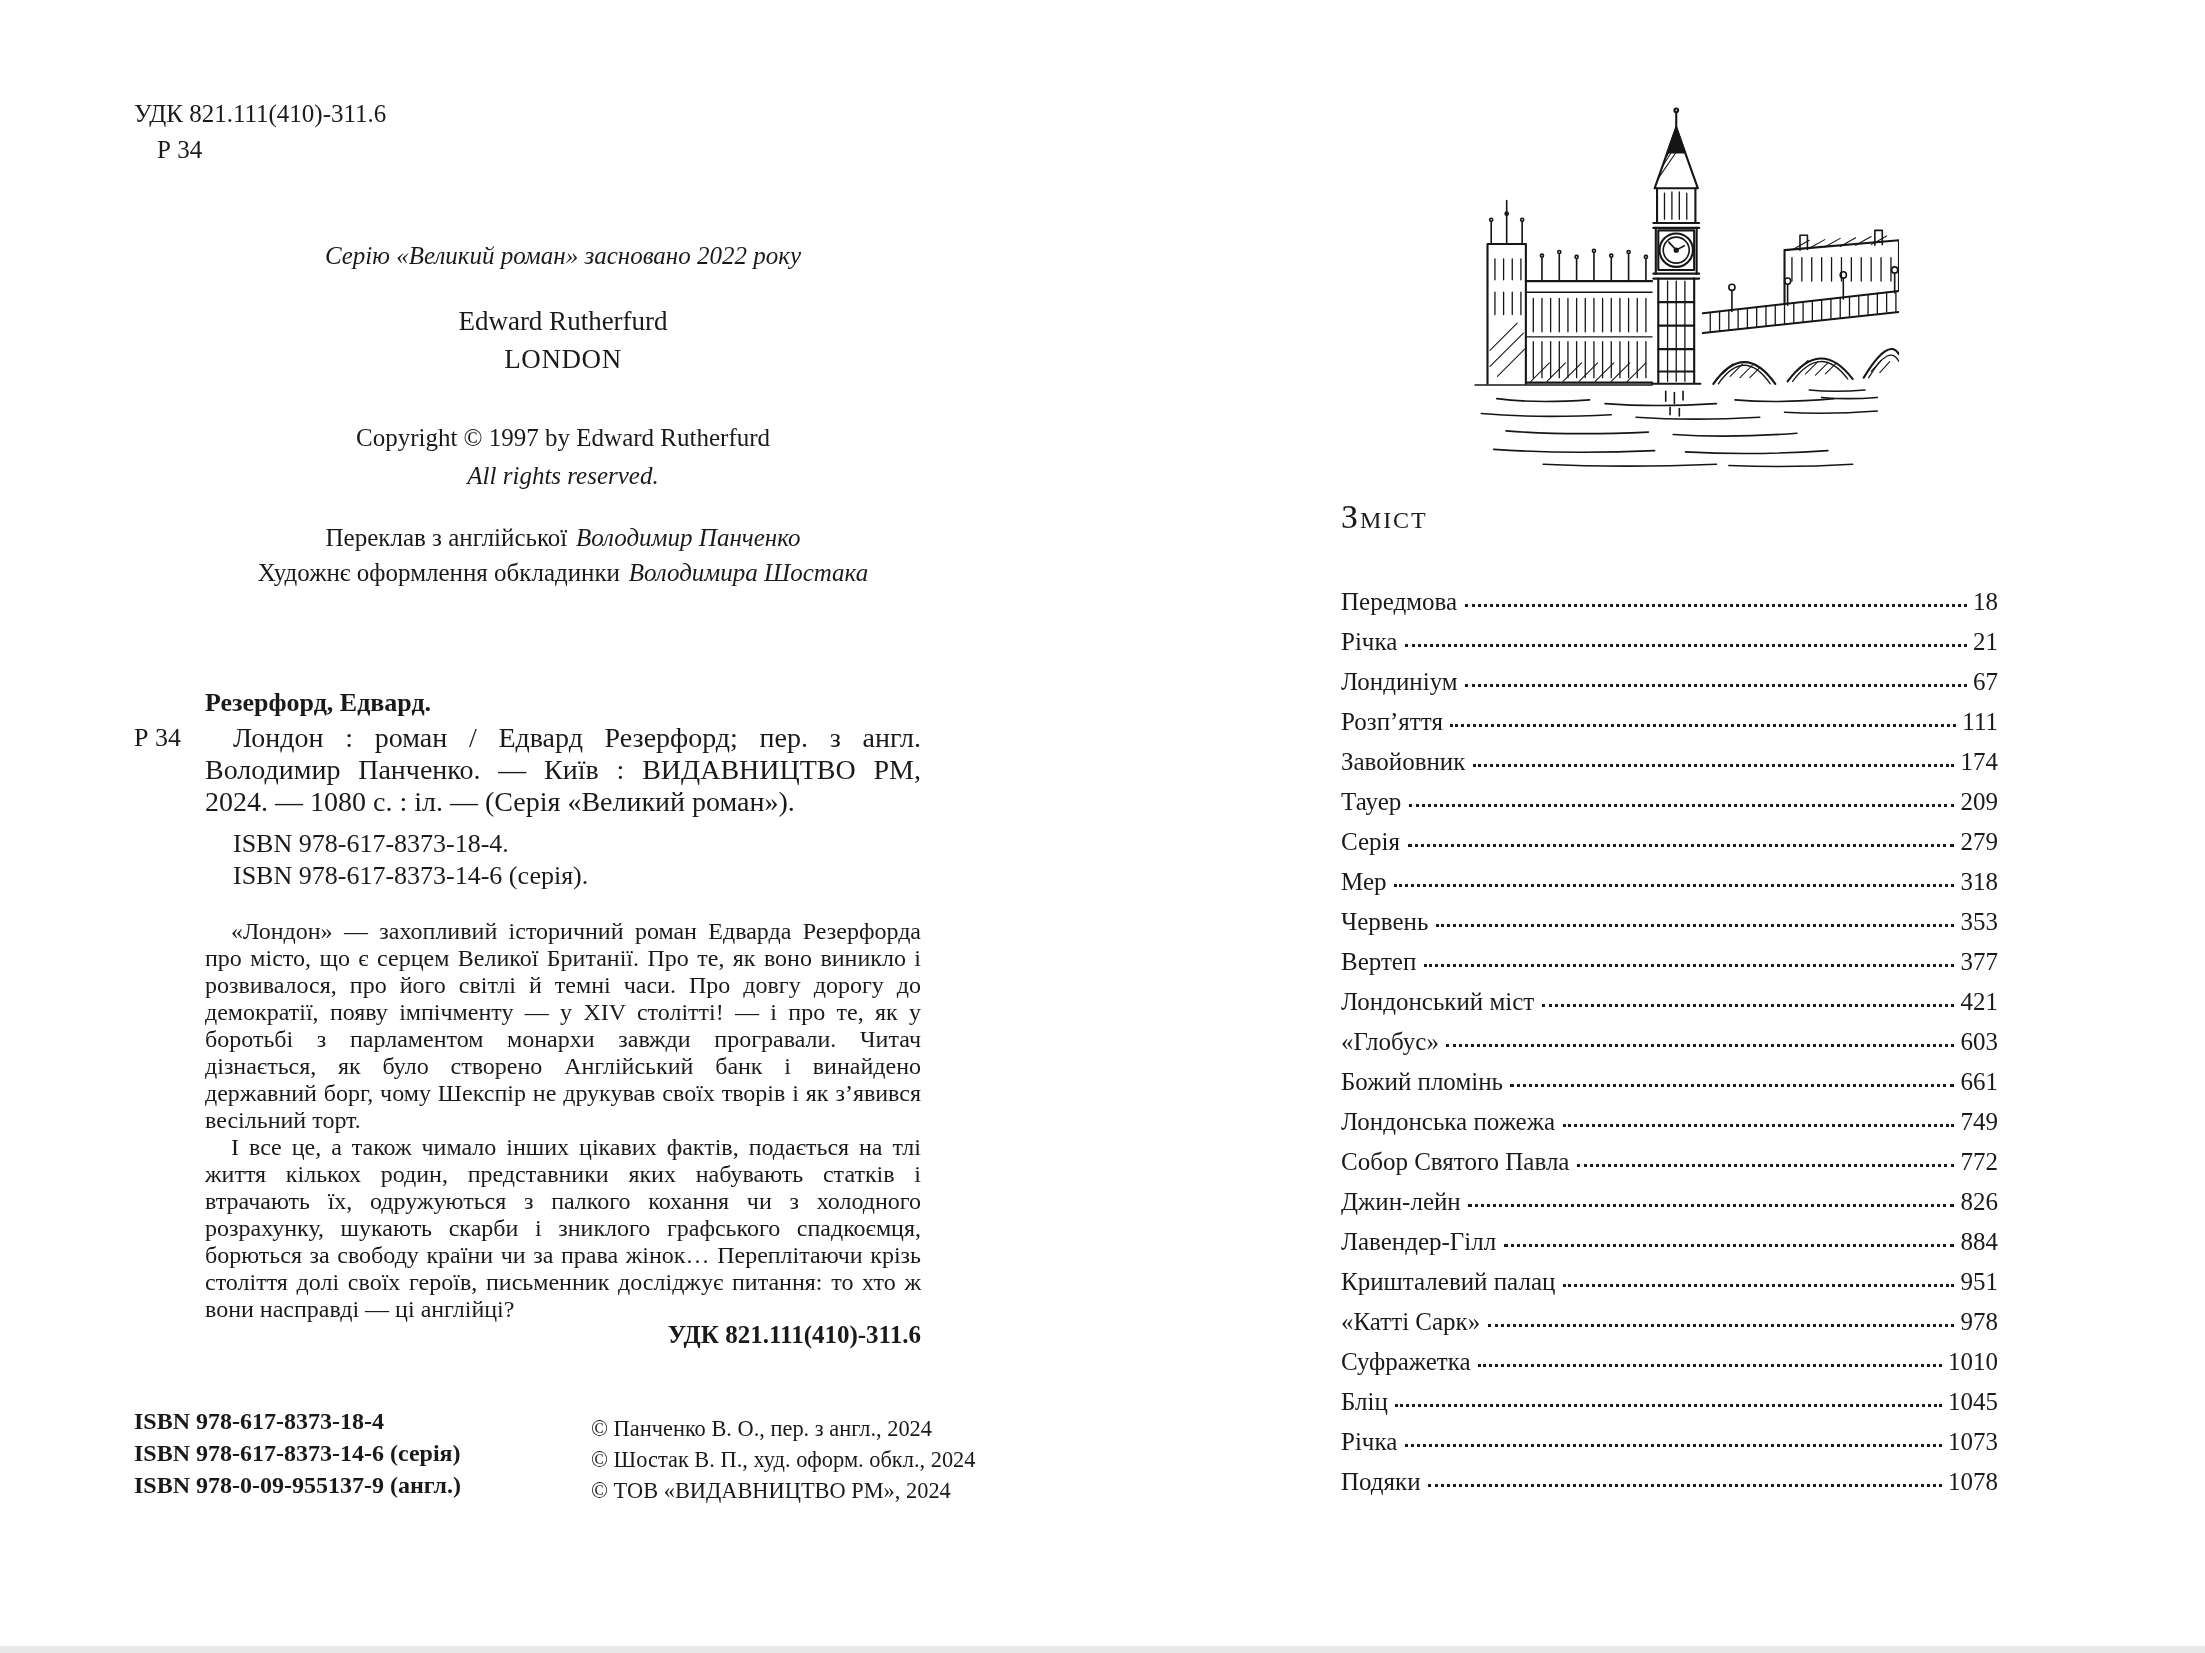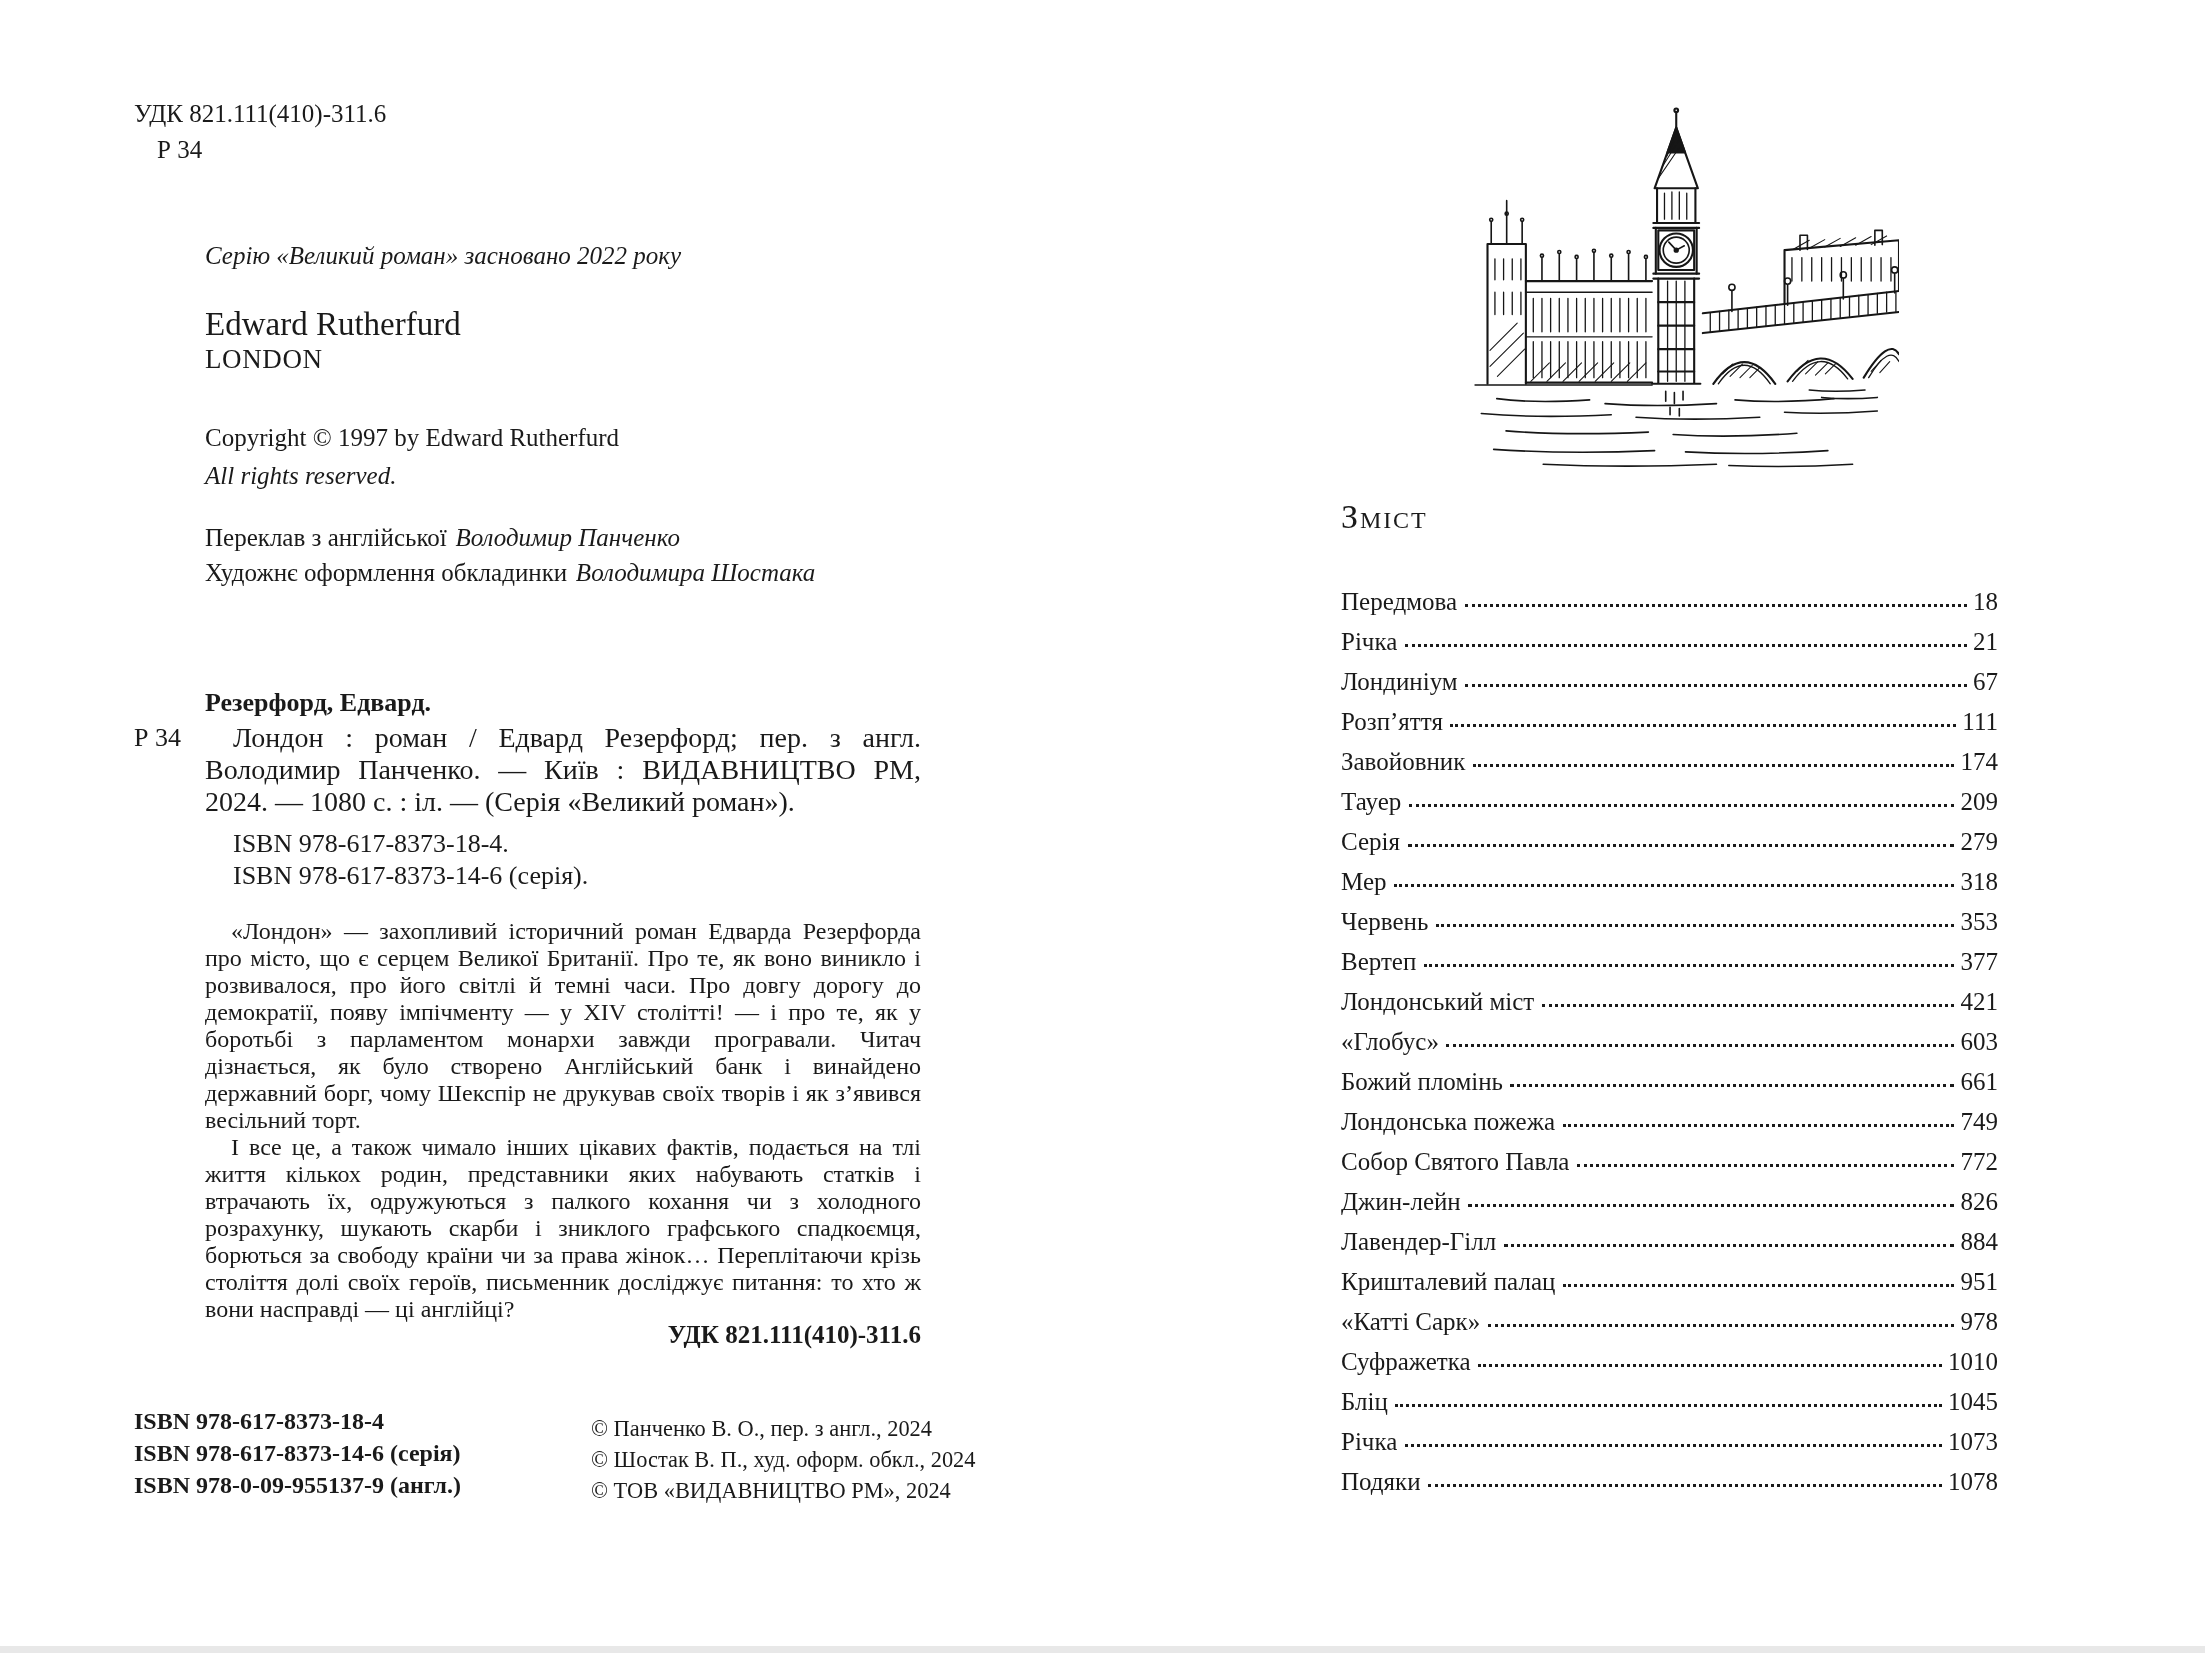--- a/index.html
+++ b/index.html
@@ -2,23 +2,23 @@
 <html style="font-size:10px"><head>
 <meta charset="utf-8">
 <style>
   html,body{margin:0;padding:0;background:#e8e8e8;}
   .spread{position:relative;width:2205px;height:1646px;background:#ffffff;
           color:#1a1a1a;font-family:"Liberation Serif","DejaVu Serif",serif;overflow:hidden;}
   .abs{position:absolute;}
   
   .udk-top{left:134px;top:100px;font-size:25px;}
   .code-top{left:157px;top:136px;font-size:25px;}
-  .cblock{left:205px;width:716px;}
+  .cblock{left:205px;width:716px;text-align:center;}
   .series-note{top:242px;font-size:25px;font-style:italic;}
-  .author-en{top:306px;font-size:33px;}
+  .author-en{top:306px;font-size:27px;}
   .title-en{top:344px;font-size:27px;letter-spacing:0.6px;}
   .copy-line{top:424px;font-size:25px;}
   .rights-line{top:462px;font-size:25px;font-style:italic;}
   .transl-line{top:524px;font-size:25px;}
   .design-line{top:559px;font-size:25px;}
   .name-it{font-style:italic;margin-left:8.7px;}
   .bib-author{left:205px;top:688px;font-size:26px;font-weight:bold;}
   .bib-code{left:134px;top:723px;font-size:26px;}
   .bib-record{left:205px;top:722px;width:716px;font-size:28px;line-height:32px;
               text-align:justify;text-indent:28px;}

